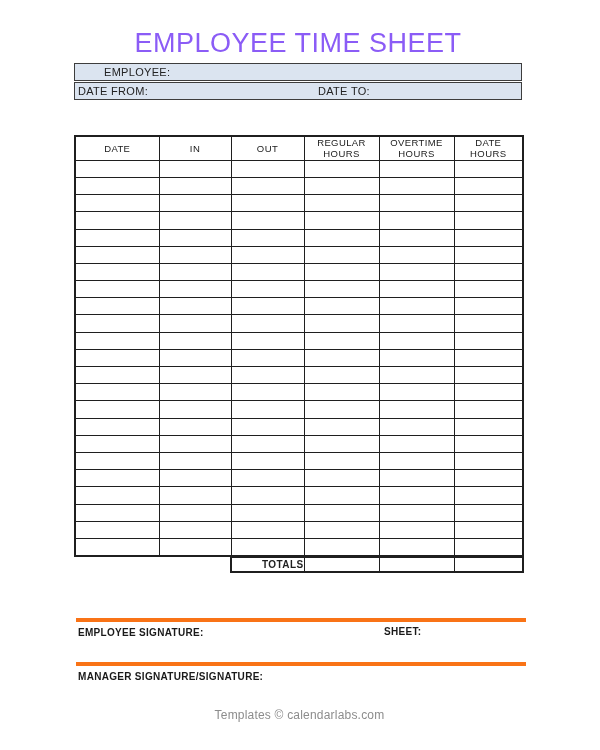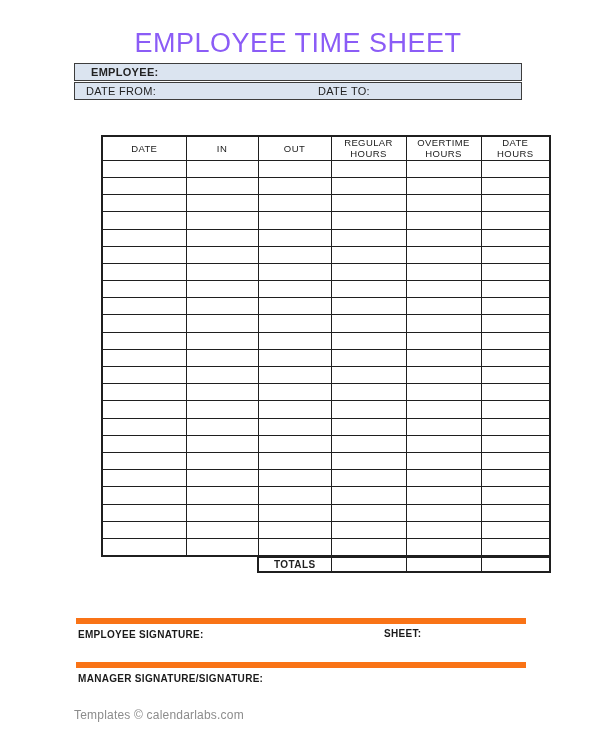--- a/index.html
+++ b/index.html
@@ -40,27 +40,27 @@
     background: var(--info-bg);
     border: 1px solid var(--info-border);
     margin-bottom: 1px;
     display: flex;
     align-items: center;
     font-size: 11px;
     letter-spacing: 0.3px;
     position: relative;
     color: #232323;
   }
-  .info-row .lbl-employee   { padding-left: 16px; font-weight: bold; }
+  .info-row .lbl-employee   { padding-left: 29px; }
   .info-row .lbl-department { padding-left: 5px; }
-  .info-row .lbl-datefrom   { padding-left: 11px; }
+  .info-row .lbl-datefrom   { padding-left: 3px; }
   .info-row .lbl-dateto     { position: absolute; left: 243px; top: 2px; }
 
   
-  .table-area { position: absolute; top: 135px; left: 74px; width: 448px; margin-left: 27px; }
+  .table-area { position: absolute; top: 135px; left: 74px; width: 448px; }
   table { border-collapse: collapse; table-layout: fixed; }
   .time-table { width: 448px; border: 2px solid var(--border); }
   .time-table th, .time-table td { border: 1px solid var(--border); padding: 0; }
   .time-table th {
     height: 24px;
     font-size: 9.5px;
     font-weight: 400;
     letter-spacing: 0.4px;
     line-height: 1.2;
     white-space: pre-line;
@@ -75,44 +75,44 @@
     width: 292px;
     margin-left: 156px;
     border: 2px solid var(--border);
     border-top: 0;
   }
   .totals-table td { border: 1px solid var(--border); height: 15px; padding: 0; background: #fff; }
   .totals-label-cell {
     font-size: 10px;
     font-weight: bold;
     letter-spacing: 0.4px;
-    text-align: center;
+    text-align: right;
     vertical-align: middle;
   }
 
   
-  .sig-block { position: absolute; left: 76px; width: 450px; border-top: 6px solid #f97316; }
+  .sig-block { position: absolute; left: 76px; width: 450px; border-top: 4px solid #f97316; }
   .sig-block.sig1 { top: 618px; }
   .sig-block.sig2 { top: 662px; }
   .sig-label {
     display: inline-block;
     padding: 4px 0 0 2px;
     font-size: 10px;
     font-weight: bold;
     letter-spacing: 0.3px;
     color: #1a1a1a;
     white-space: nowrap;
   }
   .sig-date-label { position: absolute; left: 308px; top: 4px; padding: 0; }
 
   
   .footer {
     position: absolute;
     top: 708px; left: 74px; width: 451px;
-    text-align: left;
+    text-align: center;
     font-size: 12px;
     color: var(--footer-text);
     letter-spacing: 0.2px;
   }
 </style>
 </head>
 <body>
 
 <div class="page">
 

